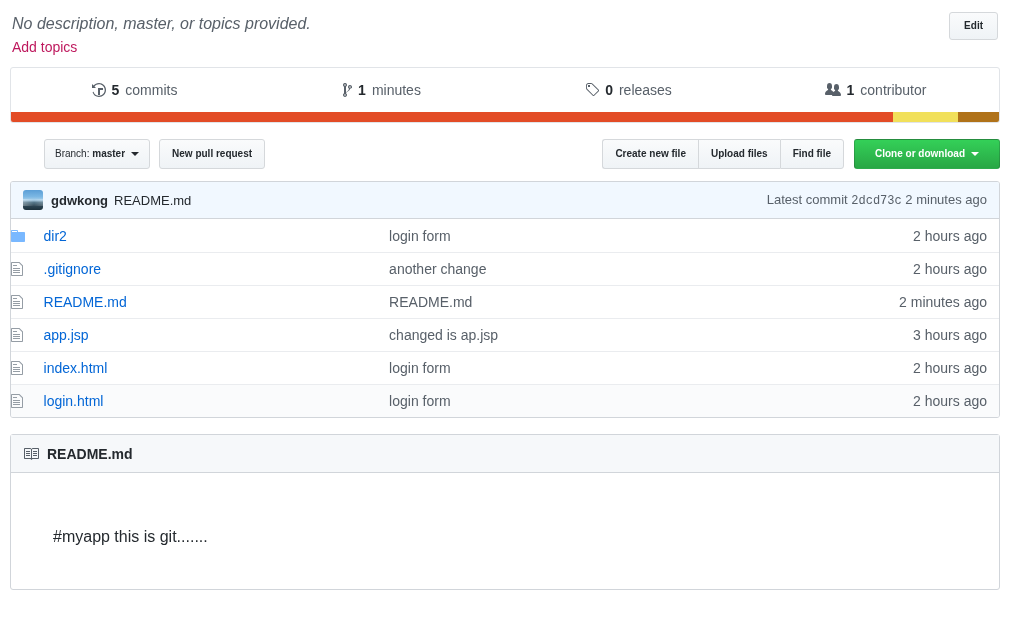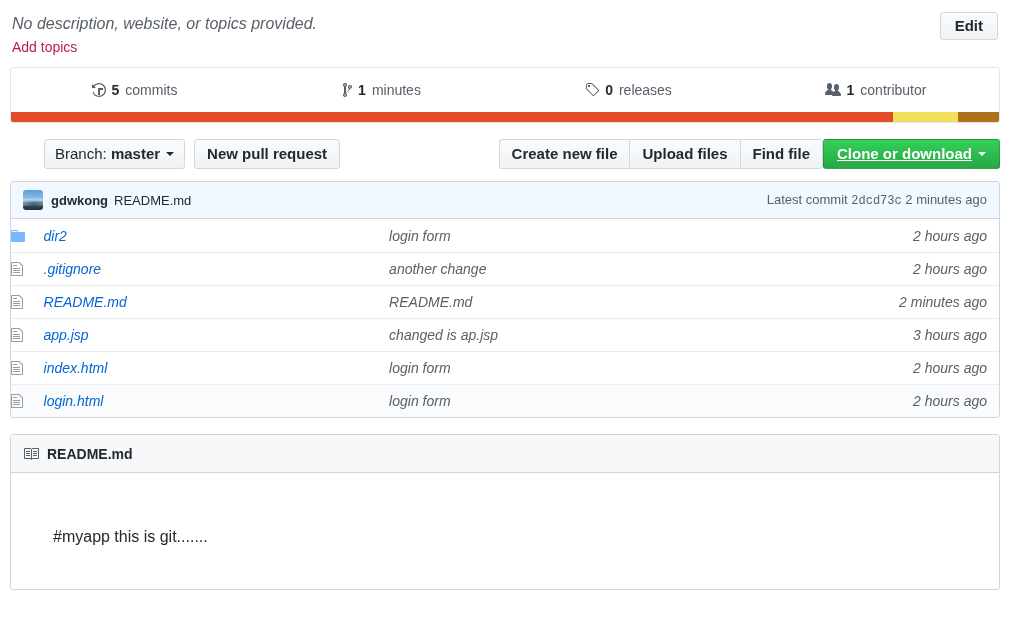--- a/index.html
+++ b/index.html
@@ -38,21 +38,21 @@
     font-size: 14px;
     cursor: pointer;
     display: inline-block;
   }
 
   .btn {
     display: inline-flex;
     align-items: center;
     justify-content: center;
     font-family: "Liberation Sans", sans-serif;
-    font-size: 15px;
+    font-size: 10px;
     font-weight: bold;
     color: #24292e;
     background: linear-gradient(#fafbfc, #eff3f6);
     border: 1px solid #d5d8db;
     border-radius: 3px;
     padding: 5px 12px;
     line-height: 18px;
     cursor: pointer;
     white-space: nowrap;
   }
@@ -126,27 +126,27 @@
   .btn-group .btn {
     border-radius: 0;
     border-right-width: 0;
   }
   .btn-group .btn:first-child { border-radius: 3px 0 0 3px; }
   .btn-group .btn:last-child {
     border-radius: 0 3px 3px 0;
     border-right-width: 1px;
   }
   .btn-clone {
+    margin-left: 10px;
     color: #fff;
     background: linear-gradient(#34d058, #28a745);
     border: 1px solid rgba(27,31,35,0.2);
     border-radius: 3px;
-    padding: 5px 13px;
+    padding: 5px 20px;
     font-weight: bold;
-    text-decoration: underline;
   }
 
   
   .file-wrap {
     border: 1px solid #d1d5da;
     border-radius: 3px;
     overflow: hidden;
     background: #fff;
   }
   .commit-tease {
@@ -201,21 +201,21 @@
     font-size: 12px;
     color: #586069;
     cursor: pointer;
   }
 
   table.files {
     width: 100%;
     border-collapse: collapse;
     table-layout: fixed;
   }
-  table.files tr { height: 33px; font-style: italic; }
+  table.files tr { height: 33px; }
   table.files tr + tr td { border-top: 1px solid #eaecef; }
   table.files tr.alt td { background: #fafbfc; }
   table.files td {
     padding: 6px 12px 6px 0;
     font-size: 14px;
     vertical-align: middle;
     background: #fff;
     line-height: 20px;
   }
   td.icon-cell {
@@ -271,21 +271,21 @@
     margin: 20px 0 0 0;
   }
 </style>
 </head>
 <body>
 
 <div class="page">
 
   <div class="repo-desc-row">
     <div class="desc-block">
-      <div class="desc-text">No description, website, or topics provided.</div>
+      <div class="desc-text">No description, master, or topics provided.</div>
       <span class="add-topics">Add topics</span>
     </div>
     <button class="btn btn-edit">Edit</button>
   </div>
 
   <div class="numbers-summary-wrap">
     <ul class="numbers-summary">
 
       <li>
         <span class="stat-link">

